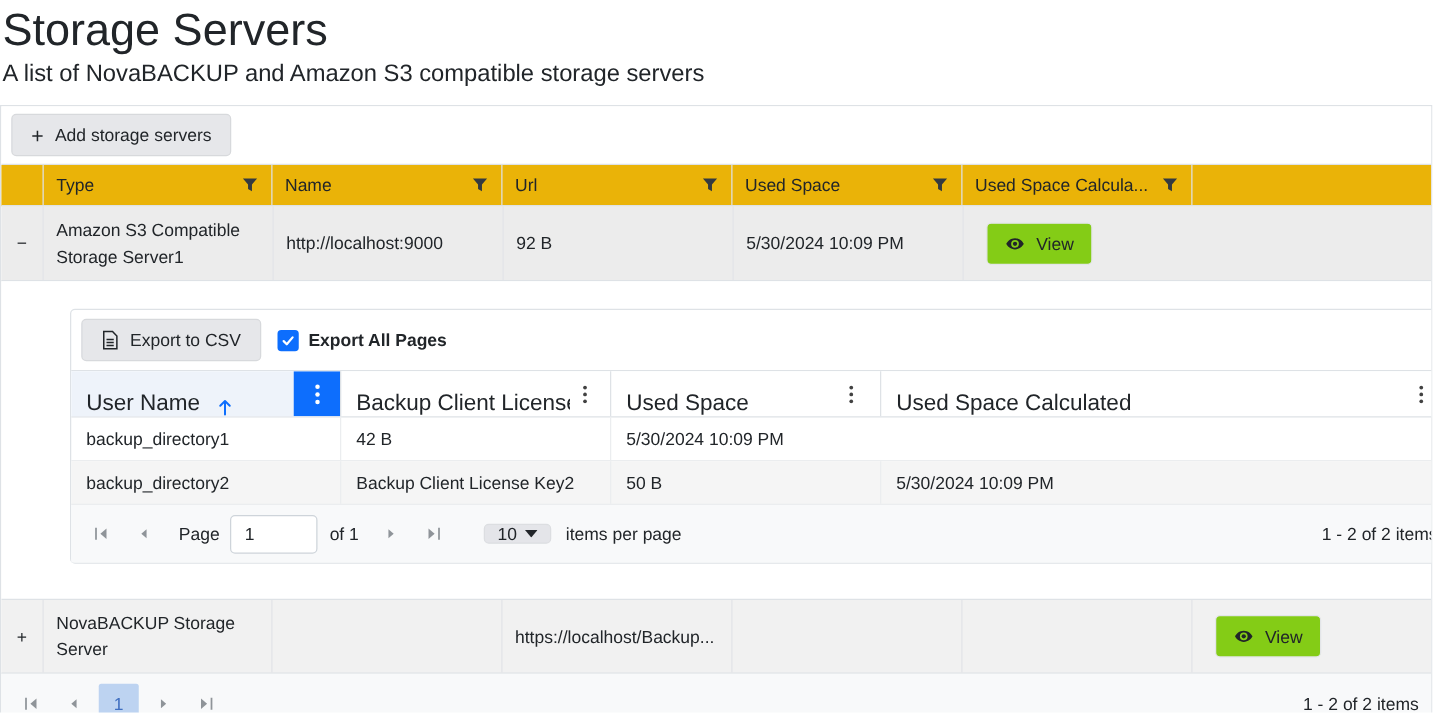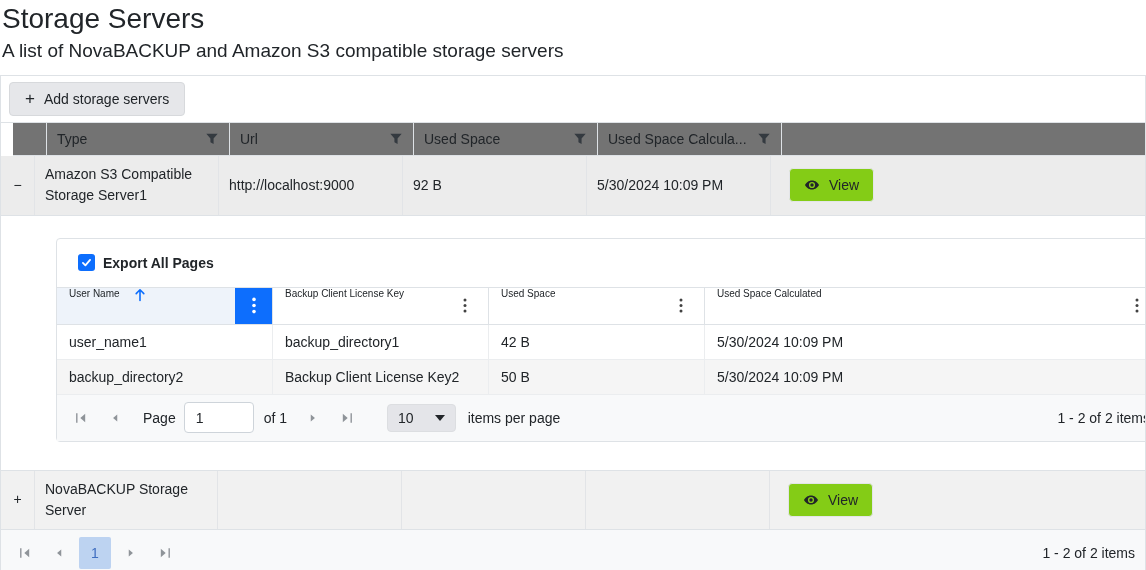--- a/index.html
+++ b/index.html
@@ -2,41 +2,41 @@
 <html><head>
 <meta charset="utf-8">
 <style>
   * { box-sizing: border-box; }
   html,body { margin:0; padding:0; }
   body {
     width:1146px; height:570px; overflow:hidden;
     font-family:"Liberation Sans", sans-serif;
     color:#212529; background:#fff; font-size:14px;
   }
-  .page-title { font-size:28px; font-weight:400; margin:2px 0 4px 2px; line-height:1.2; }
+  .page-title { font-size:36px; font-weight:400; margin:2px 0 4px 2px; line-height:1.2; }
   .page-subtitle { font-size:19px; margin:0 0 13px 2px; color:#212529; }
 
   .grid-outer {
     width:1146px; height:502px; border:1px solid #dee2e6;
     overflow:hidden; background:#fff;
   }
 
   
   .btn {
     display:inline-flex; align-items:center; gap:9px;
     background:#e6e7ea; border:1px solid #d7d9dc; border-radius:4px;
     height:34px; padding:0 15px; font-size:14px; color:#212529; cursor:pointer;
     font-family:inherit;
   }
   .btn .plus { font-size:17px; line-height:1; font-weight:400; }
 
   .toolbar { height:47px; padding:7px 8px; border-bottom:1px solid #dee2e6; display:flex; align-items:center; background:#fff; }
 
   
-  .hrow { display:flex; height:33px; border-bottom:1px solid #dee2e6; background:#737373;margin-left:12px; }
+  .hrow { display:flex; height:33px; border-bottom:1px solid #dee2e6; background:#eab308; }
   .hcell {
     display:flex; align-items:center; justify-content:space-between;
     padding:0 10px; border-right:1px solid #dee2e6; font-size:14px; overflow:hidden;
   }
   .hcell:last-child { border-right:none; }
   .hlabel { white-space:nowrap; overflow:hidden; }
   .col-expand { width:34px; padding:0; }
   .col-type { width:183px; }
   .col-name, .col-url, .col-used, .col-calc { width:184px; }
   .col-actions { flex:1; }
@@ -65,22 +65,22 @@
   .sub-toolbar { height:49px; padding:8px; display:flex; align-items:center; border-bottom:1px solid #dee2e6; }
   .checkbox-wrap { display:flex; align-items:center; gap:8px; margin-left:13px; cursor:pointer; }
   .checkbox {
     width:17px; height:17px; border-radius:3px; background:#0d6efd;
     display:flex; align-items:center; justify-content:center; flex:0 0 auto;
   }
   .checkbox-label { font-weight:700; font-size:14px; }
 
   .sub-hrow { display:flex; height:37px; border-bottom:1px solid #dee2e6; background:#fff; }
   .sub-hcell {
-    display:flex; align-items:flex-start; padding:0 8px 0 12px;
-    border-right:1px solid #dee2e6; font-size:10px; overflow:hidden; cursor:pointer;
+    display:flex; align-items:flex-end; padding:0 8px 0 12px;
+    border-right:1px solid #dee2e6; font-size:18px; overflow:hidden; cursor:pointer;
   }
   .sub-hcell:last-child { border-right:none; }
   .sub-col-1, .sub-col-2, .sub-col-3, .sub-col-4 { width:216px; }
   .sub-col-5 { flex:1; }
   .sub-hcell .sub-hlabel { white-space:nowrap; overflow:hidden; }
   .sub-hcell .spring { flex:1; }
   .sub-hcell-active { background:#eef3fa; padding-right:0; }
   .menu-btn {
     width:30px; height:36px; display:flex; align-items:center; justify-content:center;
     cursor:pointer; background:transparent; border:none; padding:0;
@@ -107,22 +107,22 @@
     background:transparent; border:none; cursor:pointer; padding:0; flex:0 0 auto;
   }
   .pager-info { margin-left:auto; white-space:nowrap; padding-right:2px; }
   .page-word { margin:0 6px 0 10px; }
   .page-input {
     width:70px; height:31px; border:1px solid #ced4da; border-radius:4px;
     padding:0 11px; font-size:14px; font-family:inherit; color:#212529; background:#fff;
   }
   .of-word { margin:0 8px; white-space:nowrap; }
   .size-select {
-    margin-left:22px; height:28px; background:#e4e5e9; border:1px solid #dcdee1; border-radius:4px;
-    display:flex; align-items:center; gap:21px; padding:0 10px; cursor:pointer;
+    margin-left:22px; height:16px; background:#e4e5e9; border:1px solid #dcdee1; border-radius:4px;
+    display:flex; align-items:center; gap:6px; padding:0 10px; cursor:pointer;
   }
   .ipp-label { margin-left:10px; white-space:nowrap; }
   .page-current {
     width:32px; height:32px; display:flex; align-items:center; justify-content:center;
     background:#bdd3f1; color:#3f6ec0; border-radius:2px; cursor:pointer; margin:0 2px;
   }
   .icon { display:inline-flex; align-items:center; justify-content:center; }
 </style>
 </head>
 <body>
@@ -136,20 +136,28 @@
     <button class="btn">
       <span class="plus icon">+</span>
       <span>Add storage servers</span>
     </button>
   </div>
 
   <div class="hrow">
     <div class="hcell col-expand"></div>
     <div class="hcell col-type">
       <span class="hlabel">Type</span>
+      <span class="icon">
+        <svg width="14" height="14" viewBox="0 0 16 16">
+            <path fill="#343a40" d="M1.5 2h13L9.8 7.5v6.3l-3.6-2.1V7.5L1.5 2z"></path>
+          </svg>
+      </span>
+    </div>
+    <div class="hcell col-name">
+      <span class="hlabel">Name</span>
       <span class="icon">
         <svg width="14" height="14" viewBox="0 0 16 16">
             <path fill="#343a40" d="M1.5 2h13L9.8 7.5v6.3l-3.6-2.1V7.5L1.5 2z"></path>
           </svg>
       </span>
     </div>
     <div class="hcell col-url">
       <span class="hlabel">Url</span>
       <span class="icon">
         <svg width="14" height="14" viewBox="0 0 16 16">
@@ -194,20 +202,29 @@
         </span>
         <span>View</span>
       </button>
     </div>
   </div>
 
   <div class="detail-row">
     <div class="subcard">
 
       <div class="sub-toolbar">
+        <button class="btn">
+          <span class="icon">
+            <svg width="14" height="16" viewBox="0 0 14 16">
+                <path fill="none" stroke="#212529" stroke-width="1.2" d="M2 1.1h7l3.5 3.7v10.1H2z"></path>
+                <path stroke="#212529" stroke-width="1.1" d="M4.2 7.6h5.8M4.2 10h5.8M4.2 12.4h5.8"></path>
+              </svg>
+          </span>
+          <span>Export to CSV</span>
+        </button>
         <div class="checkbox-wrap" role="checkbox" aria-checked="true">
           <span class="checkbox">
             <svg width="11" height="11" viewBox="0 0 16 16">
                 <path fill="none" stroke="#fff" stroke-width="2.6" stroke-linecap="round" stroke-linejoin="round" d="M2.8 8.6l3.6 3.6 6.8-8"></path>
               </svg>
           </span>
           <span class="checkbox-label">Export All Pages</span>
         </div>
       </div>
 
@@ -257,21 +274,20 @@
             <svg width="4" height="15" viewBox="0 0 4 15">
                 <circle cx="2" cy="2" r="1.5" fill="#424242"></circle>
                 <circle cx="2" cy="7.5" r="1.5" fill="#424242"></circle>
                 <circle cx="2" cy="13" r="1.5" fill="#424242"></circle>
               </svg>
           </button>
         </div>
       </div>
 
       <div class="sub-row">
-        <div class="cell sub-col-1">user_name1</div>
         <div class="cell sub-col-2">backup_directory1</div>
         <div class="cell sub-col-4">42 B</div>
         <div class="cell sub-col-5">5/30/2024 10:09 PM</div>
       </div>
       <div class="sub-row sub-row-alt">
         <div class="cell sub-col-2">backup_directory2</div>
         <div class="cell sub-col-3">Backup Client License Key2</div>
         <div class="cell sub-col-4">50 B</div>
         <div class="cell sub-col-5">5/30/2024 10:09 PM</div>
       </div>
@@ -316,20 +332,21 @@
 
     </div>
   </div>
 
   <div class="mrow row-2">
     <div class="cell col-expand expand-cell">
       <span>+</span>
     </div>
     <div class="cell col-type">NovaBACKUP Storage Server</div>
     <div class="cell col-name"></div>
+    <div class="cell col-url">https://localhost/Backup...</div>
     <div class="cell col-used"></div>
     <div class="cell col-calc"></div>
     <div class="cell col-actions">
       <button class="view-btn">
         <span class="icon">
           <svg width="16" height="16" viewBox="0 0 16 16">
               <path fill="#212529" d="M8 3.5c-3.4 0-6.1 2.4-7 4.5.9 2.1 3.6 4.5 7 4.5s6.1-2.4 7-4.5c-.9-2.1-3.6-4.5-7-4.5zm0 7.6A3.1 3.1 0 1 1 8 4.9a3.1 3.1 0 0 1 0 6.2z"></path>
               <circle cx="8" cy="8" r="1.7" fill="#212529"></circle>
             </svg>
         </span>

